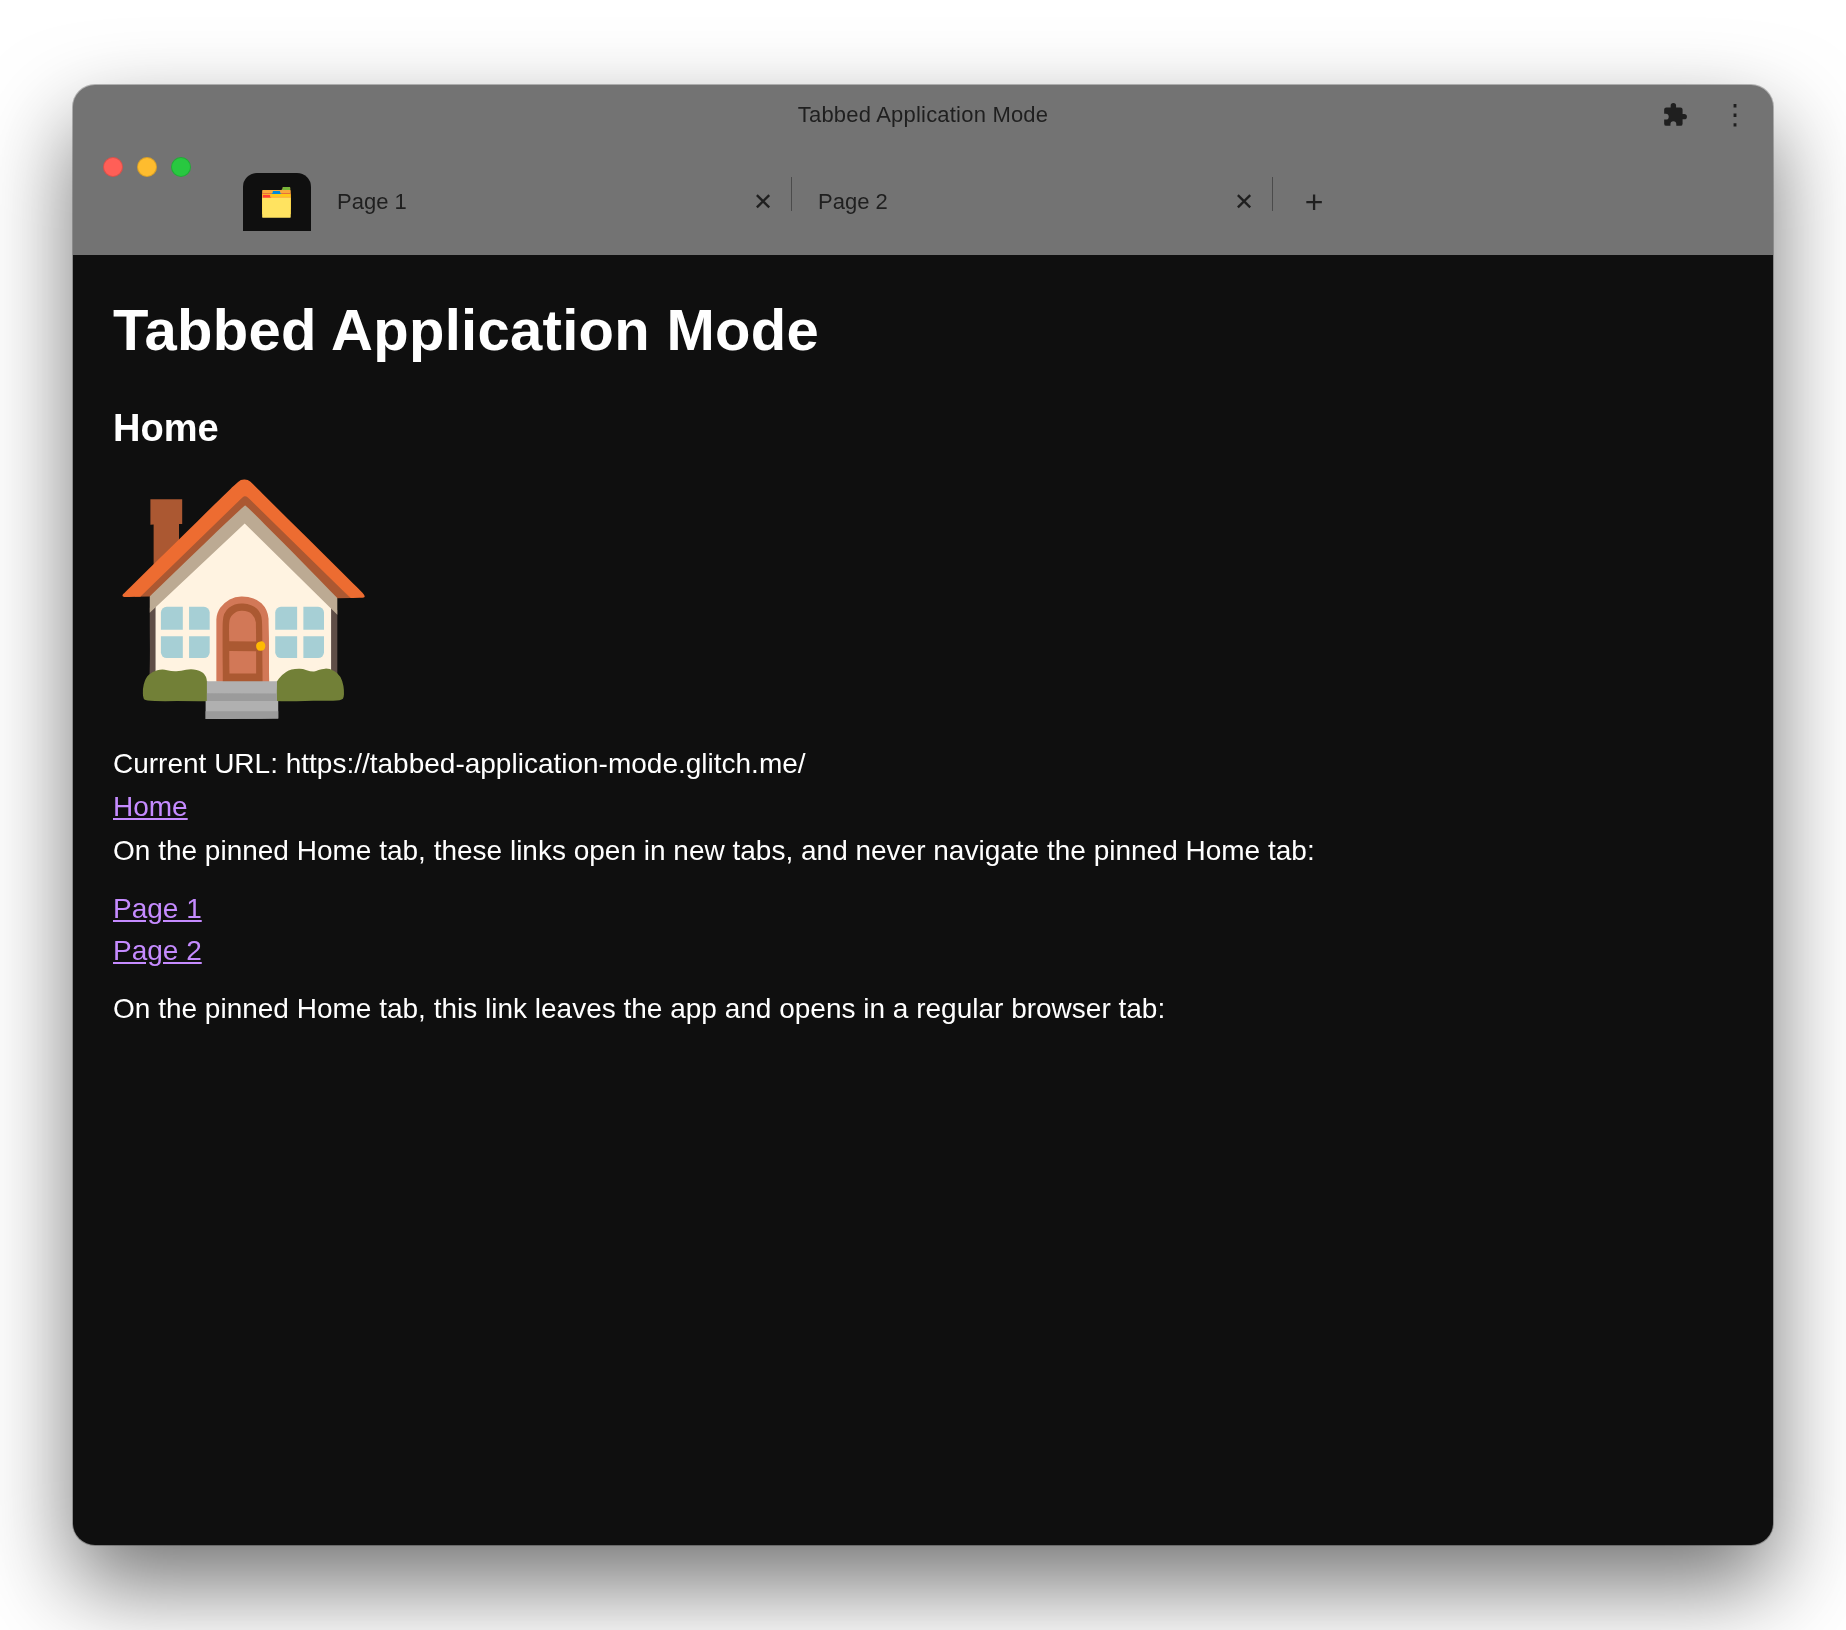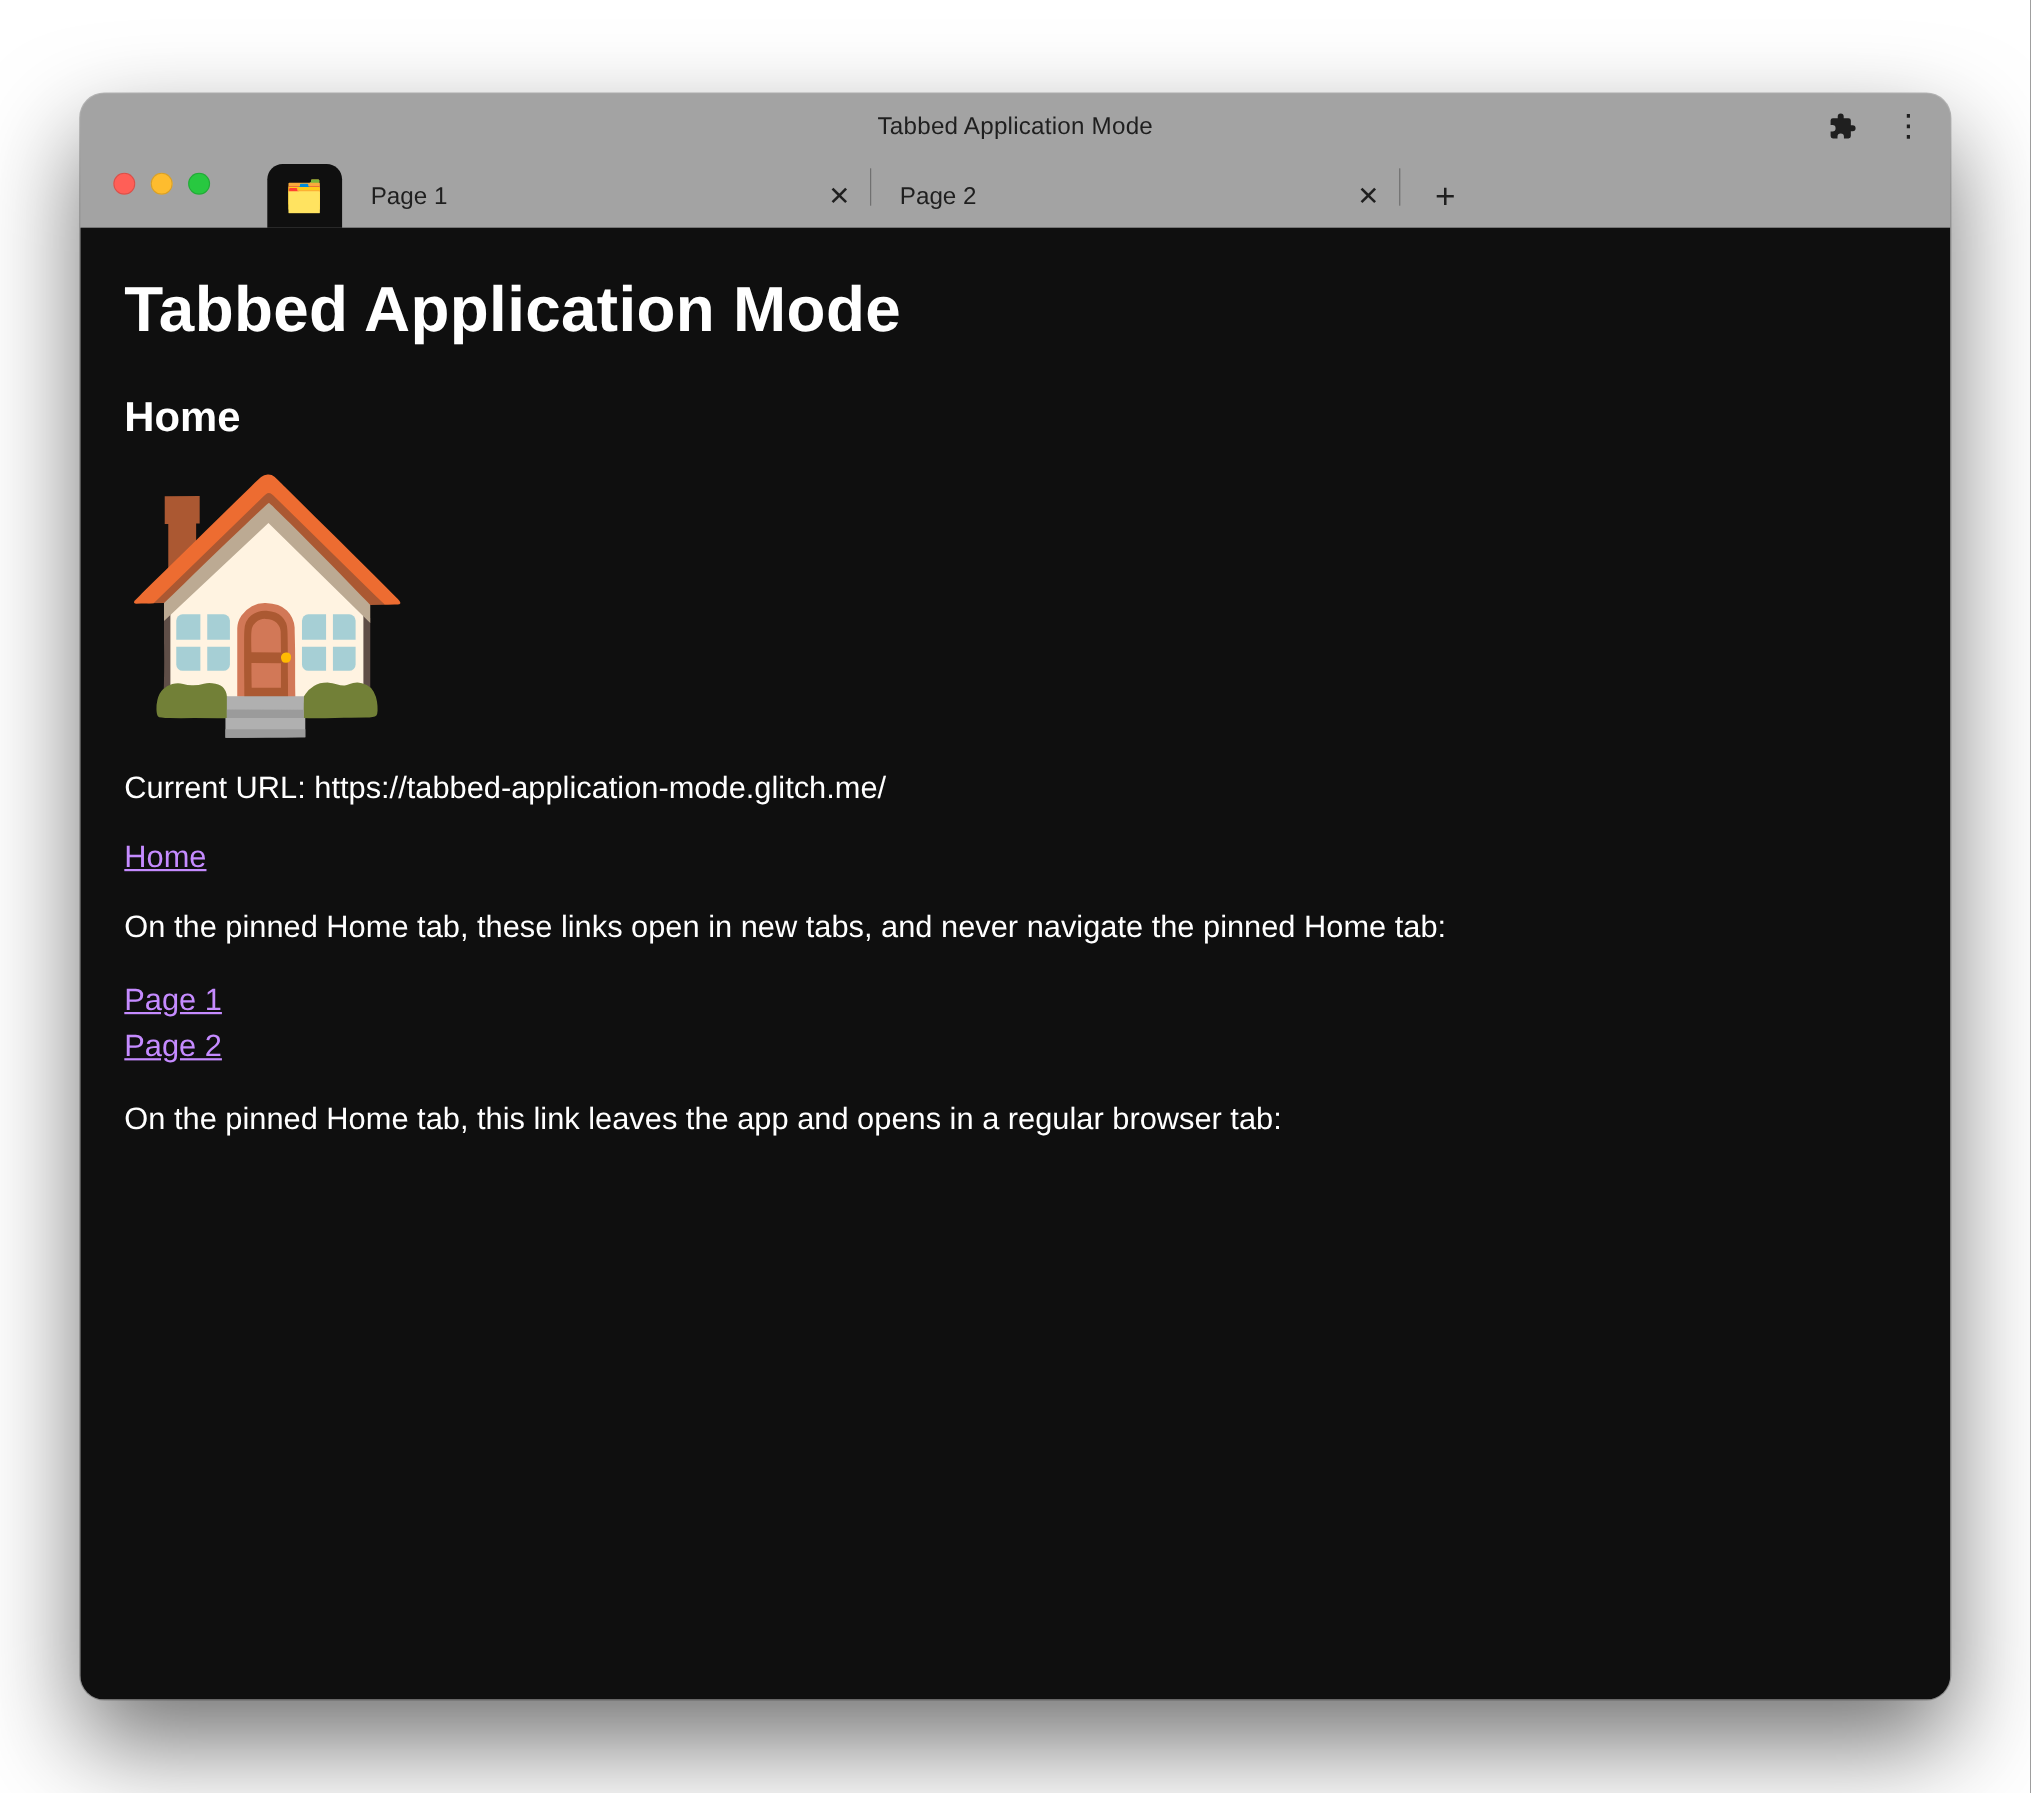--- a/index.html
+++ b/index.html
@@ -13,25 +13,26 @@
     position: relative;
     display: flex;
     align-items: center;
     justify-content: center;
   }
   .window {
     width: 1700px;
     height: 1460px;
     border-radius: 22px;
     overflow: hidden;
-    background: #a3a3a3;
+    background: #737373;
     box-shadow: 0 40px 90px rgba(0,0,0,0.55), 0 0 0 1px rgba(0,0,0,0.25);
     position: relative;
     display: flex;
     flex-direction: column;
+    gap: 24px;
   }
 
   
   .titlebar {
     height: 60px;
     width: 100%;
     display: flex;
     align-items: center;
     justify-content: center;
     position: relative;
@@ -147,21 +148,21 @@
     font-weight: 800;
     margin-bottom: 30px;
   }
   .house-row { margin: 8px 0 40px 0; }
   .house {
     font-size: 220px;
     line-height: 1;
     display: inline-block;
     margin-left: -6px;
   }
-  .content p { margin: 26px 0; }
+  .content p { margin: 6px 0; }
   .content a {
     color: #c58bff;
     text-decoration: underline;
     cursor: pointer;
   }
   .link-stack a { display: inline-block; }
   .link-stack { margin: 18px 0; line-height: 1.5; }
 
 </style>
 </head>

